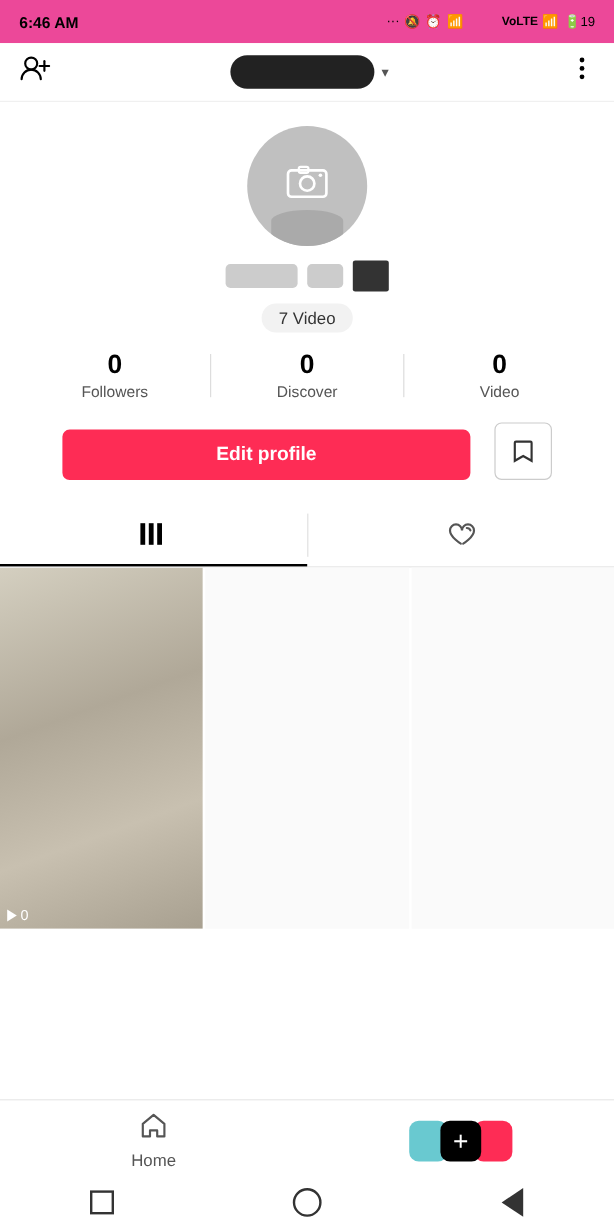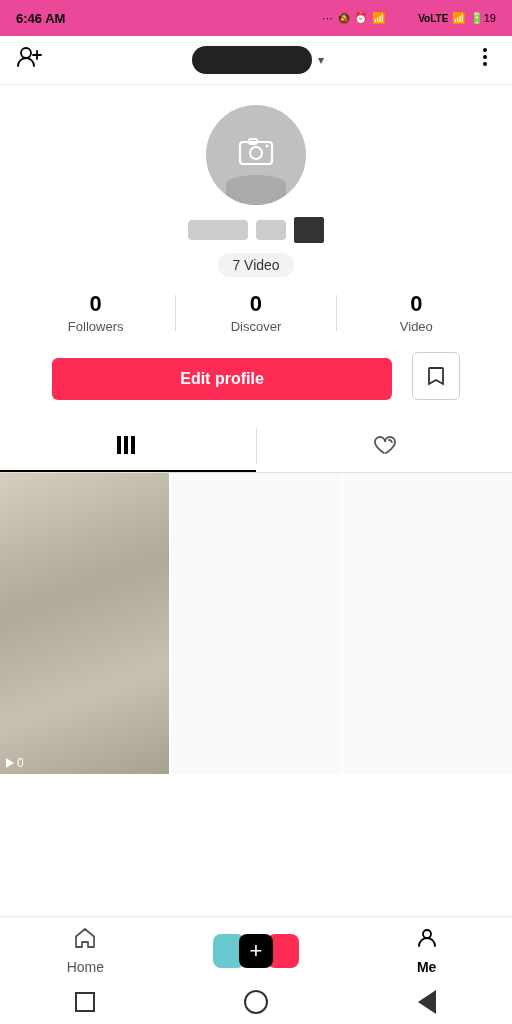--- a/index.html
+++ b/index.html
@@ -535,29 +535,20 @@
   <div class="create-btn-wrapper">
     <button class="create-btn">
       <div class="create-btn-icon">
         <div class="create-btn-left"></div>
         <div class="create-btn-center">+</div>
         <div class="create-btn-right"></div>
       </div>
     </button>
   </div>
 
-  <div class="nav-item">
-    <span class="nav-icon active">
-      <svg width="24" height="24" viewBox="0 0 24 24" fill="none">
-        <circle cx="12" cy="8" r="4" stroke="#000" stroke-width="1.8"></circle>
-        <path d="M4 20c0-4.4 3.6-8 8-8s8 3.6 8 8" stroke="#000" stroke-width="1.8" stroke-linecap="round"></path>
-      </svg>
-    </span>
-    <span class="nav-label active">Me</span>
-  </div>
 </div>
 
 <div class="sys-nav">
   <div class="sys-nav-btn">
     <div class="sys-square"></div>
   </div>
   <div class="sys-nav-btn">
     <div class="sys-circle"></div>
   </div>
   <div class="sys-nav-btn">

